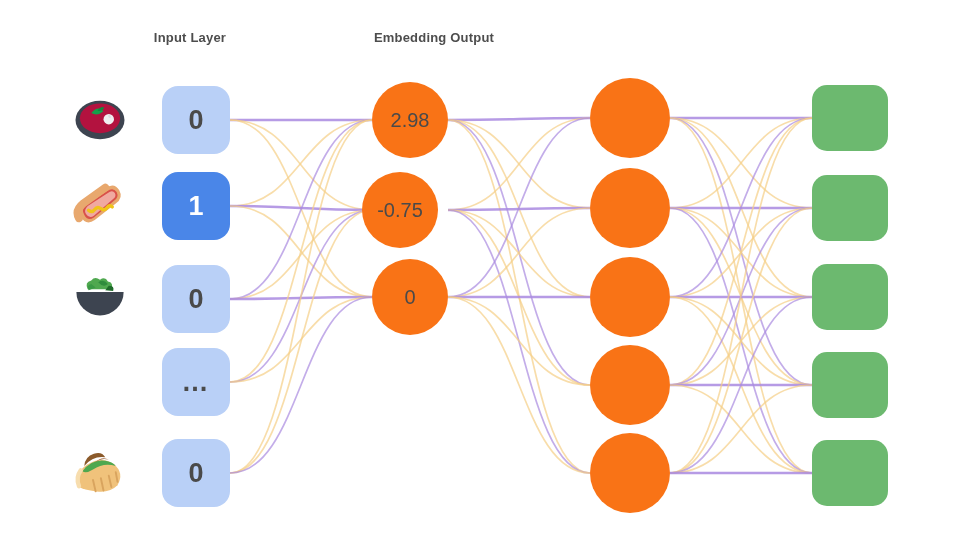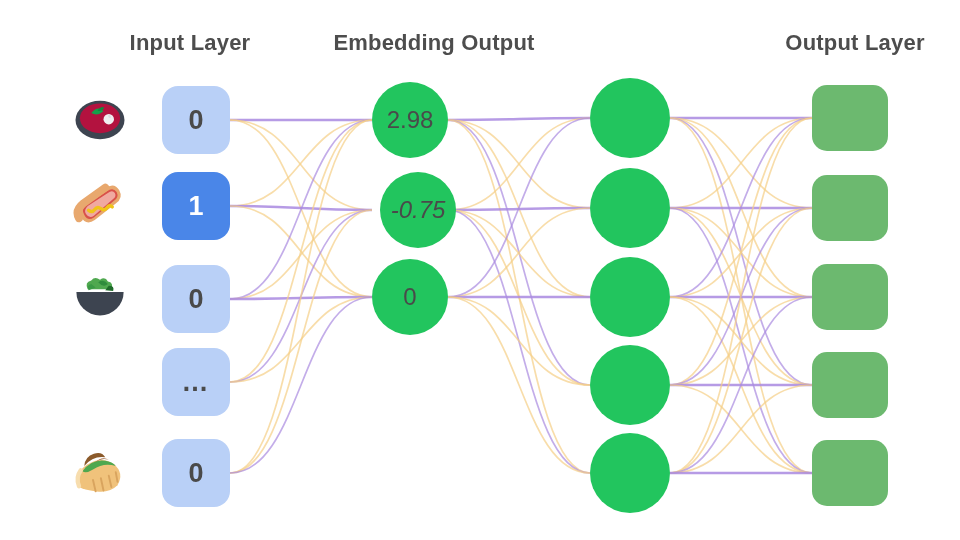--- a/index.html
+++ b/index.html
@@ -15,21 +15,21 @@
     position: relative;
     width: 960px;
     height: 540px;
     background: #ffffff;
     overflow: hidden;
   }
 
   
   .layer-title {
     position: absolute;
-    font-size: 22px;
+    font-size: 13px;
     font-weight: bold;
     color: #4d4d4d;
     letter-spacing: 0.2px;
     white-space: nowrap;
     transform: translateX(-50%);
     top: 30px;
   }
 
   
   #edges {
@@ -70,25 +70,25 @@
     position: absolute;
     width: 56px;
     height: 56px;
   }
   .food-icon svg { display: block; width: 100%; height: 100%; }
 
   
   .circle-node {
     position: absolute;
     border-radius: 50%;
-    background: #22c55e;
+    background: #f97316;
     display: flex;
     align-items: center;
     justify-content: center;
-    font-size: 24px;
+    font-size: 20px;
     color: #4a4a4a;
     box-sizing: border-box;
   }
   .emb-node { width: 76px; height: 76px; }
   .hid-node { width: 80px; height: 80px; }
 
   
   .output-node {
     position: absolute;
     width: 76px;
@@ -98,21 +98,20 @@
     box-sizing: border-box;
   }
 </style>
 </head>
 <body>
 
 <div id="canvas">
 
   <div class="layer-title" style="left:190px">Input Layer</div>
   <div class="layer-title" style="left:434px">Embedding Output</div>
-  <div class="layer-title" style="left:855px">Output Layer</div>
 
   <svg id="edges" viewBox="0 0 960 540" xmlns="http://www.w3.org/2000/svg">
       <path d="M 230 120 C 301 120, 301 120, 372 120" stroke="#a98ae0" stroke-width="2.6" fill="none" stroke-opacity="0.85"></path>
       <path d="M 230 120 C 301 120, 301 210, 372 210" stroke="#f5cf86" stroke-width="1.7" fill="none" stroke-opacity="0.7"></path>
       <path d="M 230 120 C 301 120, 301 297, 372 297" stroke="#f5cf86" stroke-width="1.7" fill="none" stroke-opacity="0.7"></path>
       <path d="M 230 206 C 301 206, 301 120, 372 120" stroke="#f5cf86" stroke-width="1.7" fill="none" stroke-opacity="0.7"></path>
       <path d="M 230 206 C 301 206, 301 210, 372 210" stroke="#a98ae0" stroke-width="2.6" fill="none" stroke-opacity="0.85"></path>
       <path d="M 230 206 C 301 206, 301 297, 372 297" stroke="#f5cf86" stroke-width="1.7" fill="none" stroke-opacity="0.7"></path>
       <path d="M 230 299 C 301 299, 301 120, 372 120" stroke="#a98ae0" stroke-width="1.7" fill="none" stroke-opacity="0.7"></path>
       <path d="M 230 299 C 301 299, 301 210, 372 210" stroke="#f5cf86" stroke-width="1.7" fill="none" stroke-opacity="0.7"></path>
@@ -224,21 +223,21 @@
   <div class="input-node" style="left:162px; top:348px;">
       <span class="dots">…</span>
     </div>
   <div class="input-node" style="left:162px; top:439px;">
       <span>0</span>
     </div>
 
   <div class="circle-node emb-node" style="left:372px; top:82px;">
       <span>2.98</span>
     </div>
-  <div class="circle-node emb-node" style="left:380px; top:172px;font-style:italic;">
+  <div class="circle-node emb-node" style="left:362px; top:172px;">
       <span>-0.75</span>
     </div>
   <div class="circle-node emb-node" style="left:372px; top:259px;">
       <span>0</span>
     </div>
 
   <div class="circle-node hid-node" style="left:590px; top:78px;">
       <span></span>
     </div>
   <div class="circle-node hid-node" style="left:590px; top:168px;">

